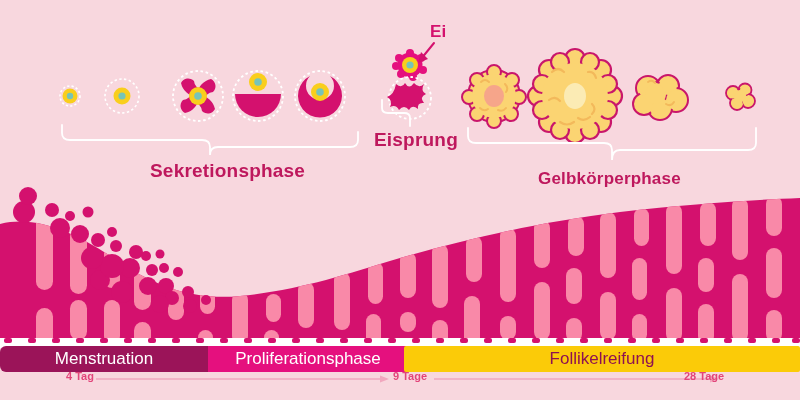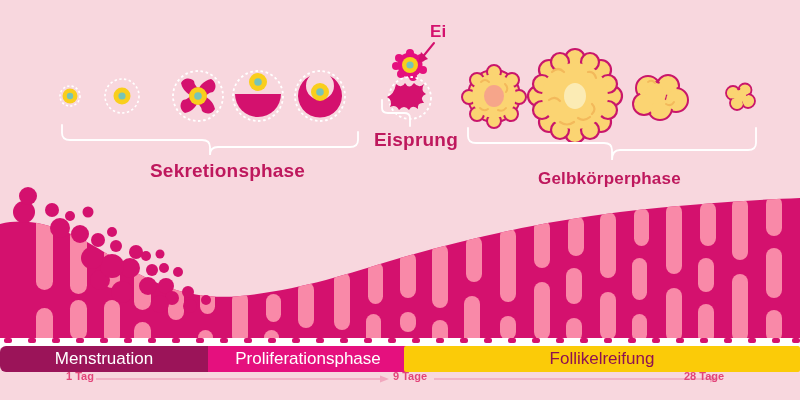--- a/index.html
+++ b/index.html
@@ -378,15 +378,15 @@
 
 <div class="lbl" id="lbl-follikel">Sekretionsphase</div>
 <div class="lbl" id="lbl-eisprung">Eisprung</div>
 <div class="lbl" id="lbl-gelb">Gelbkörperphase</div>
 <div class="lbl" id="lbl-ei">Ei</div>
 
 <div class="phase-label" id="ph-men">Menstruation</div>
 <div class="phase-label" id="ph-pro">Proliferationsphase</div>
 <div class="phase-label" id="ph-sek">Follikelreifung</div>
 
-<div class="day" id="day-1">1 Tag</div>
+<div class="day" id="day-1">4 Tag</div>
 <div class="day" id="day-14">9 Tage</div>
 <div class="day" id="day-28">28 Tage</div>
 
 </body></html>

